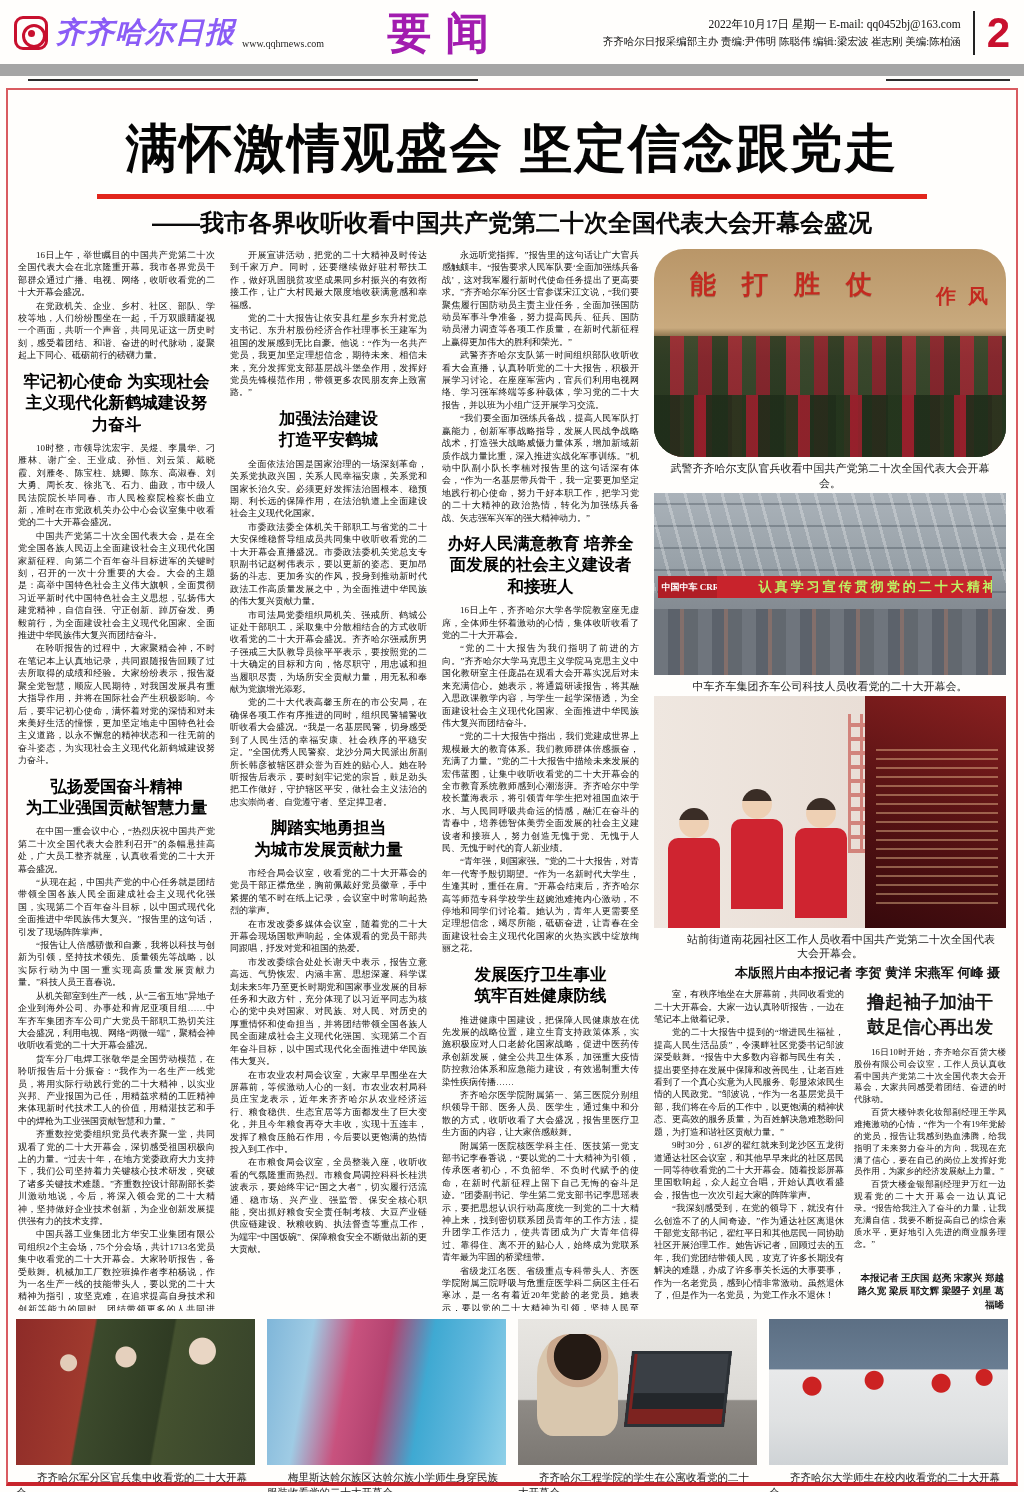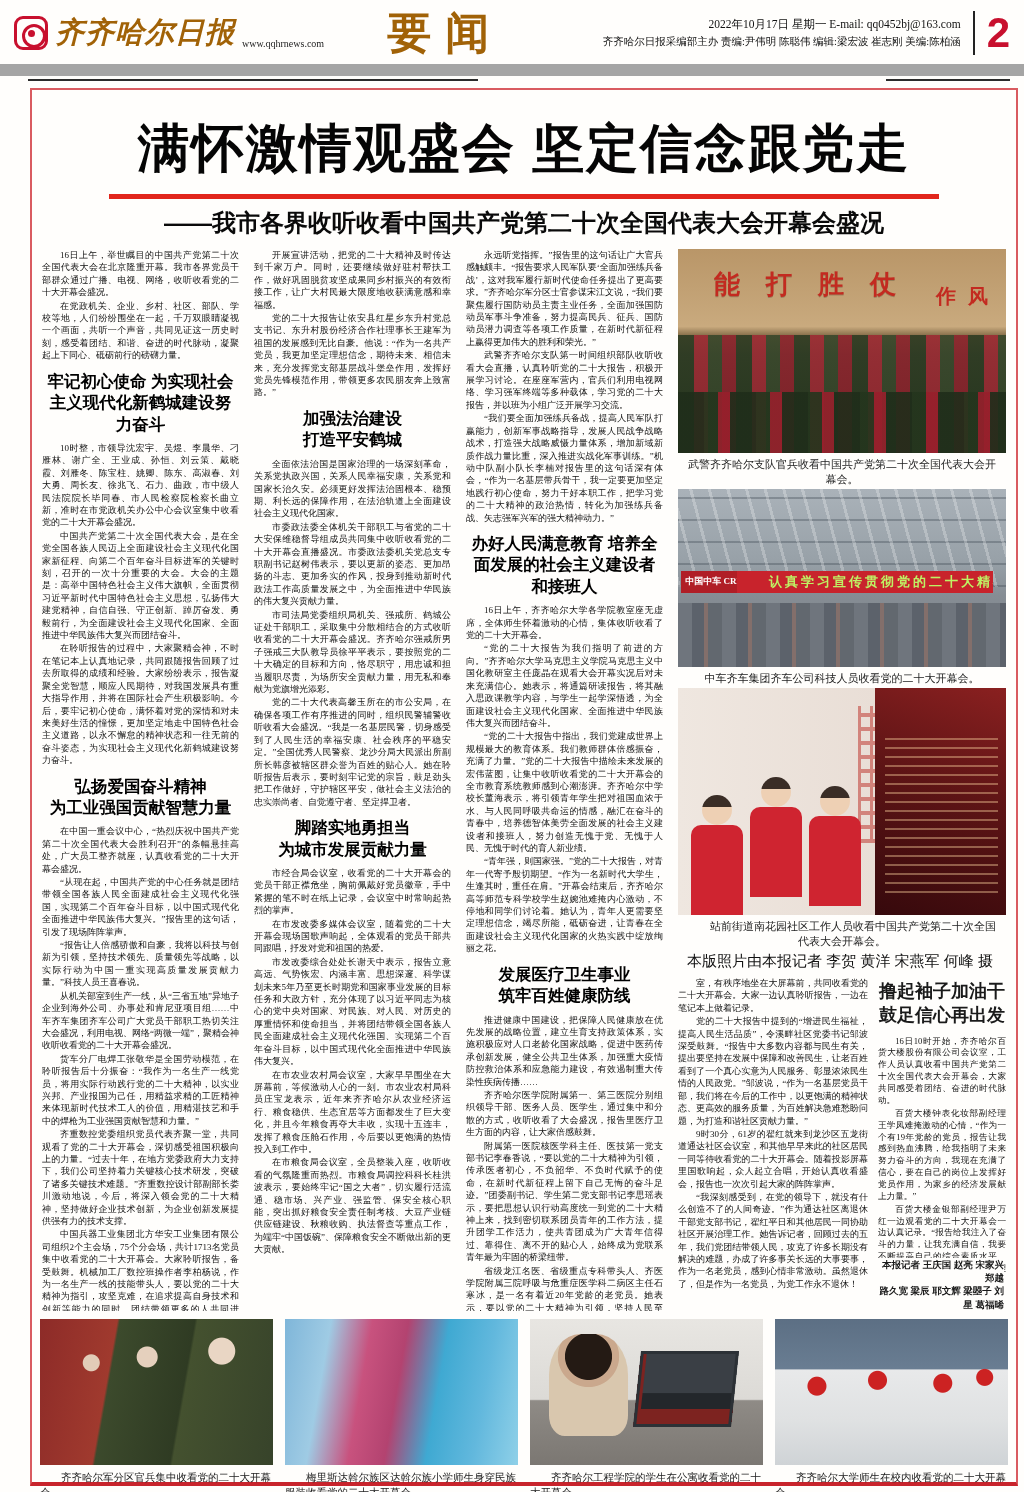--- a/index.html
+++ b/index.html
@@ -6,57 +6,57 @@
   html,body { width:1024px; }
   body { font-family:"Liberation Serif", serif; background:#ffffff; color:#1a1a1a; }
   .page { position:relative; width:1024px; height:1492px; background:#fffefc; overflow:hidden; }
 
   
   .header { display:flex; align-items:center; height:62px; padding:6px 14px 2px 14px; }
   .mast-left { display:flex; align-items:center; gap:7px; width:300px; }
   .logo-mark { width:34px; height:34px; border:3px solid #c8102e; border-radius:9px; position:relative; flex:0 0 auto; }
   .logo-mark::before { content:""; position:absolute; left:5px; top:5px; width:18px; height:18px; border:3px solid #c8102e; border-radius:50%; }
   .logo-mark::after { content:""; position:absolute; left:11px; top:11px; width:7px; height:7px; background:#c8102e; border-radius:50%; }
-  .mast-title { font-family:"Liberation Serif", serif; font-weight:bold; font-style:italic; color:#a16207; font-size:29px; letter-spacing:1px; white-space:nowrap; }
+  .mast-title { font-family:"Liberation Serif", serif; font-weight:bold; font-style:italic; color:#8b5cf6; font-size:29px; letter-spacing:1px; white-space:nowrap; }
   .mast-site { font-size:10px; color:#222; align-self:flex-end; margin-bottom:4px; white-space:nowrap; }
-  .section-title { flex:1; text-align:center; font-family:"Liberation Sans", sans-serif; font-weight:900; font-size:44px; letter-spacing:14px; color:#a16207; }
+  .section-title { flex:1; text-align:center; font-family:"Liberation Sans", sans-serif; font-weight:900; font-size:44px; letter-spacing:14px; color:#a21caf; }
   .header-right { width:384px; text-align:right; line-height:1.6; }
   .dateline { font-size:11.5px; color:#111; }
   .staffline { font-size:10.5px; color:#111; }
   .pagenum-wrap { display:flex; align-items:center; margin-left:12px; }
   .pagenum-divider { width:2px; height:44px; background:#222; margin-right:12px; }
   .page-number { color:#c8102e; font-family:"Liberation Sans", sans-serif; font-weight:900; font-size:42px; line-height:1; }
   .gray-bar { height:12px; background:#a5a5a5; margin-top:2px; }
   .under-lines { position:relative; height:8px; }
   .under-lines span { position:absolute; top:3px; height:2px; background:#2b2b2b; }
   .ul-left { left:28px; width:450px; }
   .ul-right { left:886px; width:124px; }
 
   
   .frame { position:absolute; left:6px; right:6px; top:88px; bottom:6px;
-           border:2px solid #d95b60; border-bottom:4px solid #c8242c; background:#fffefc; padding:8px 8px 6px 8px;margin-left:24px; }
+           border:2px solid #d95b60; border-bottom:4px solid #c8242c; background:#fffefc; padding:8px 8px 6px 8px; }
 
   .headline { font-family:"Liberation Sans", sans-serif; font-weight:900; text-align:center;
               font-size:52px; letter-spacing:2px; color:#050505; margin-top:16px; white-space:nowrap; }
   .red-rule { height:5px; background:#e2261c; width:830px; margin:10px auto 8px auto; }
   .subtitle { text-align:center; font-family:"Liberation Sans", sans-serif; font-weight:700; font-size:24px; color:#0a0a0a; margin-bottom:10px; }
 
   
   .body-grid { display:flex; gap:15px; height:1062px; overflow:hidden; padding:0 2px; }
   .col { width:197px; flex:0 0 auto; overflow:hidden; height:100%; }
   .right-region { flex:1 1 auto; overflow:hidden; height:100%; display:flex; flex-direction:column; }
 
   .para { font-size:9px; line-height:1.38; text-align:justify; text-indent:2em; color:#111; margin-bottom:1px; }
   .subhead { font-family:"Liberation Sans", sans-serif; font-weight:800; font-size:16.5px; line-height:1.3;
              text-align:center; color:#000; margin:9px 2px 7px 2px; white-space:pre-line; }
 
   
   .photo { position:relative; width:100%; overflow:hidden; }
   .photo1 { height:208px;
-    background:linear-gradient(180deg,#b99668 0%,#c9aa7e 38%,#8d744f 42%,#5a5a43 52%,#37422f 74%,#2c3627 100%); }
+    background:linear-gradient(180deg,#b99668 0%,#c9aa7e 38%,#8d744f 42%,#5a5a43 52%,#37422f 74%,#2c3627 100%);border-radius:30px; }
   .photo1 .wall-text { position:absolute; top:18px; left:36px; color:#c32a20; font-family:"Liberation Sans",sans-serif;
     font-weight:900; font-size:26px; letter-spacing:26px; text-shadow:0 1px 0 rgba(0,0,0,.2); }
   .photo1 .wall-text2 { position:absolute; top:34px; right:6px; color:#c32a20; font-family:"Liberation Sans",sans-serif;
     font-weight:900; font-size:20px; letter-spacing:12px; }
   .photo1 .crowd { position:absolute; left:0; right:0; bottom:0; height:58%;
     background:repeating-linear-gradient(90deg,#28371f 0 16px,#9d2631 16px 30px,#344428 30px 44px,#8c1f2a 44px 58px);
     opacity:.85; }
   .photo1 .crowd2 { position:absolute; left:0; right:0; bottom:0; height:30%;
     background:repeating-linear-gradient(90deg,#1f2d1a 0 26px,#24351d 26px 40px,#971f2b 40px 52px); opacity:.9; }
 
@@ -83,21 +83,21 @@
   .vol { position:absolute; width:52px; height:120px; }
   .vol::before { content:""; position:absolute; top:0; left:11px; width:30px; height:30px; border-radius:50%;
     background:linear-gradient(#3a2d26 0 40%, #eed0b4 40%); }
   .vol::after { content:""; position:absolute; top:30px; left:0; width:52px; height:90px; border-radius:10px 10px 0 0;
     background:#cf2430; }
   .vol1 { left:4%; bottom:0; } .vol2 { left:22%; bottom:8%; } .vol3 { left:40%; bottom:4%; }
 
   .caption { font-size:11px; color:#222; line-height:1.35; padding:4px 6px 2px 6px; }
   .cap-center { text-align:center; }
   .cap-left { text-indent:2em; text-align:center; }
-  .credit { font-size:15px; font-weight:normal; font-family:"Liberation Sans",sans-serif; text-align:center; padding:1px 6px 4px 2px; color:#111; }
+  .credit { font-size:13px; font-weight:bold; font-family:"Liberation Sans",sans-serif; text-align:right; padding:1px 6px 4px 2px; color:#111; }
 
   
   .bottom-split { display:flex; gap:10px; flex:1 1 auto; overflow:hidden; margin-top:2px; }
   .col4 { width:190px; flex:0 0 auto; overflow:hidden; }
   .article2 { flex:1 1 auto; position:relative; overflow:hidden; padding-bottom:30px; }
   .article2 .para { font-size:8.6px; }
   .article2-title { font-family:"Liberation Sans",sans-serif; font-weight:800; font-size:18px; line-height:1.35;
     text-align:center; white-space:pre-line; margin:2px 0 8px 0; }
   .byline { position:absolute; left:0; right:2px; bottom:0; background:#fffefc; font-size:9.5px; font-weight:bold;
     font-family:"Liberation Sans",sans-serif; text-align:right; line-height:1.4; white-space:pre-line; }

